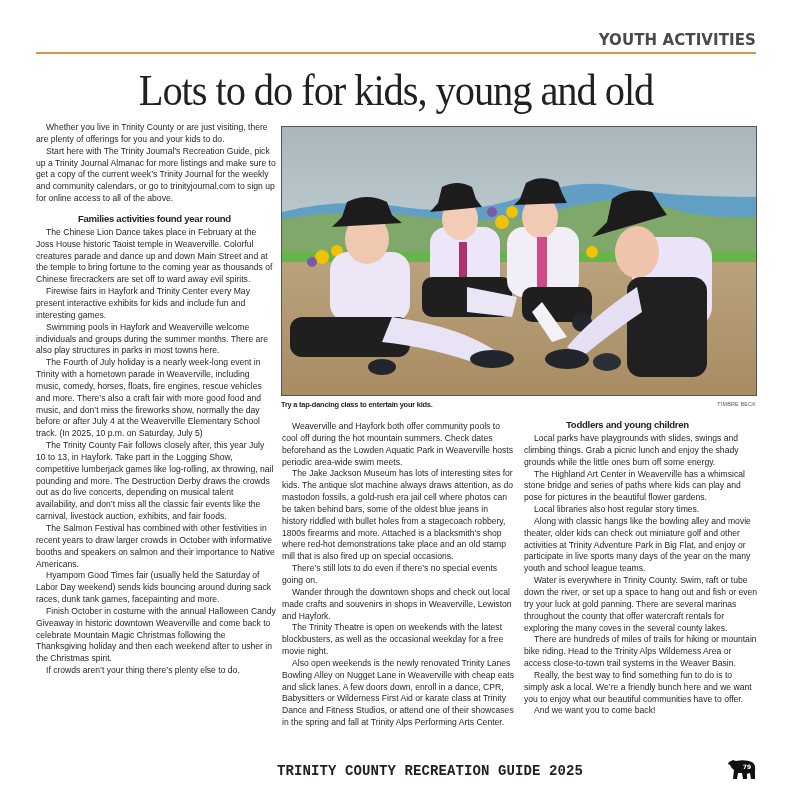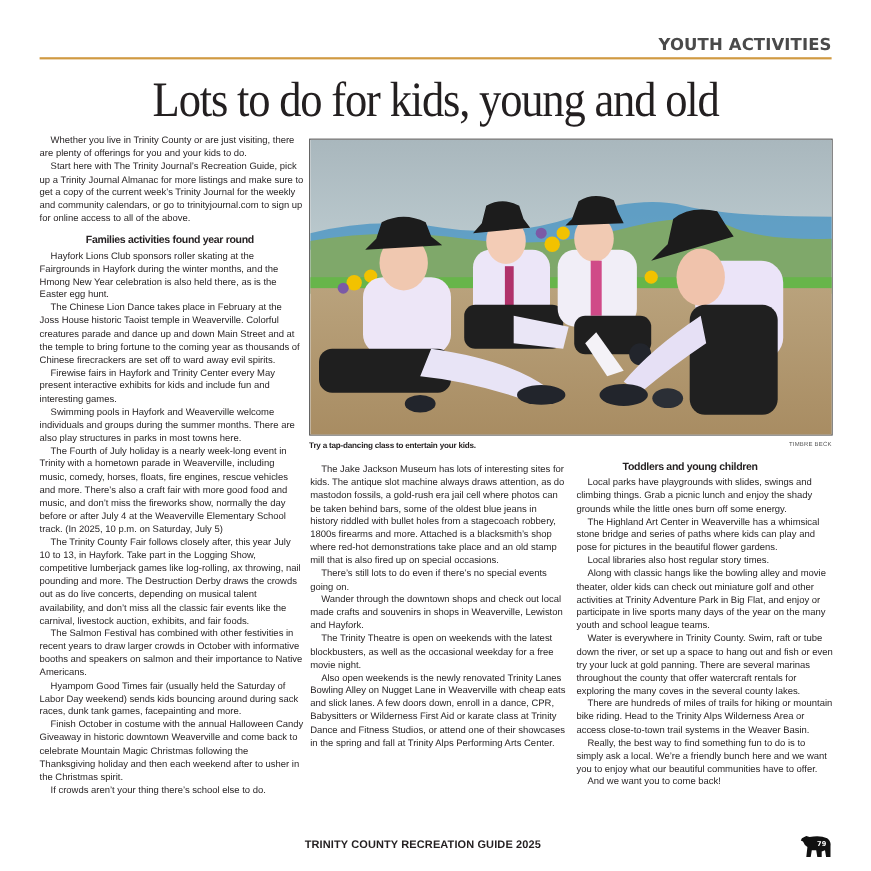--- a/index.html
+++ b/index.html
@@ -10,44 +10,43 @@
   .col { position: absolute; font-size: 8.6px; line-height: 11.85px; color: #231f20; }
   .col p { margin: 0; text-indent: 10px; }
   .col h3 { margin: 7px 0 2px 0; font-family: "Liberation Sans", sans-serif; font-weight: bold; font-size: 9.6px; line-height: 13px; letter-spacing: -0.3px; padding-left: 42px; }
   .col1 { left: 36px; top: 122px; width: 240px; }
   .col2 { left: 282px; top: 421px; width: 233px; }
   .col3 { left: 524px; top: 418px; width: 234px; }
   .col3 h3:first-child { margin-top: 0; }
   .photo { position: absolute; left: 281px; top: 126px; width: 476px; height: 270px; border: 1px solid #555; overflow: hidden; box-sizing: border-box; }
   .caption { position: absolute; left: 281px; top: 400px; font-weight: bold; font-size: 7.4px; letter-spacing: -0.2px; color: #231f20; }
   .credit { position: absolute; right: 36px; top: 401px; font-size: 5.4px; color: #555; letter-spacing: 0.2px; }
-  .footer { position: absolute; left: 277px; top: 763px; font-family: Liberation Sans, sans-serif; font-weight: bold; font-size: 10px; color: #231f20; letter-spacing: 0.1px; }
+  .footer { position: absolute; left: 277px; top: 763px; font-family: Liberation Mono, monospace; font-weight: bold; font-size: 14px; color: #231f20; letter-spacing: 0.1px; }
   .bear { position: absolute; left: 727px; top: 758px; width: 30px; height: 22px; }
 </style>
 </head>
 <body>
 
 <div class="section-label">YOUTH ACTIVITIES</div>
 <div class="rule"></div>
 <div class="headline">Lots to do for kids, young and old</div>
 
 <div class="col col1">
   <p>Whether you live in Trinity County or are just visiting, there are plenty of offerings for you and your kids to do.</p>
   <p>Start here with The Trinity Journal’s Recreation Guide, pick up a Trinity Journal Almanac for more listings and make sure to get a copy of the current week’s Trinity Journal for the weekly and community calendars, or go to trinityjournal.com to sign up for online access to all of the above.</p>
   <h3>Families activities found year round</h3>
-  <p>Hayfork Lions Club sponsors roller skating at the Fairgrounds in Hayfork during the winter months, and the Hmong New Year celebration is also held there, as is the Easter egg hunt.</p>
   <p>The Chinese Lion Dance takes place in February at the Joss House historic Taoist temple in Weaverville. Colorful creatures parade and dance up and down Main Street and at the temple to bring fortune to the coming year as thousands of Chinese firecrackers are set off to ward away evil spirits.</p>
   <p>Firewise fairs in Hayfork and Trinity Center every May present interactive exhibits for kids and include fun and interesting games.</p>
   <p>Swimming pools in Hayfork and Weaverville welcome individuals and groups during the summer months. There are also play structures in parks in most towns here.</p>
   <p>The Fourth of July holiday is a nearly week-long event in Trinity with a hometown parade in Weaverville, including music, comedy, horses, floats, fire engines, rescue vehicles and more. There’s also a craft fair with more good food and music, and don’t miss the fireworks show, normally the day before or after July 4 at the Weaverville Elementary School track. (In 2025, 10 p.m. on Saturday, July 5)</p>
   <p>The Trinity County Fair follows closely after, this year July 10 to 13, in Hayfork. Take part in the Logging Show, competitive lumberjack games like log-rolling, ax throwing, nail pounding and more. The Destruction Derby draws the crowds out as do live concerts, depending on musical talent availability, and don’t miss all the classic fair events like the carnival, livestock auction, exhibits, and fair foods.</p>
   <p>The Salmon Festival has combined with other festivities in recent years to draw larger crowds in October with informative booths and speakers on salmon and their importance to Native Americans.</p>
   <p>Hyampom Good Times fair (usually held the Saturday of Labor Day weekend) sends kids bouncing around during sack races, dunk tank games, facepainting and more.</p>
   <p>Finish October in costume with the annual Halloween Candy Giveaway in historic downtown Weaverville and come back to celebrate Mountain Magic Christmas following the Thanksgiving holiday and then each weekend after to usher in the Christmas spirit.</p>
-  <p>If crowds aren’t your thing there’s school else to do.</p>
+  <p>If crowds aren’t your thing there’s plenty else to do.</p>
 </div>
 
 <div class="photo">
   <svg width="476" height="270" viewBox="0 0 476 270" xmlns="http://www.w3.org/2000/svg">
     <defs>
       <linearGradient id="curtain" x1="0" y1="0" x2="0" y2="1">
         <stop offset="0" stop-color="#a9b7bd"></stop>
         <stop offset="1" stop-color="#c3d2d6"></stop>
       </linearGradient>
       <linearGradient id="floor" x1="0" y1="0" x2="0" y2="1">
@@ -108,20 +107,21 @@
       <path d="M355 160 Q310 190 285 220 L300 230 Q330 205 360 185 Z" fill="#e6e0f5"></path>
       <ellipse cx="285" cy="232" rx="22" ry="10" fill="#22252c"></ellipse>
       <ellipse cx="325" cy="235" rx="14" ry="9" fill="#2b2f36"></ellipse>
     </g>
   </svg>
 </div>
 <div class="caption">Try a tap-dancing class to entertain your kids.</div>
 <div class="credit">TIMBRE BECK</div>
 
 <div class="col col2">
+  <p>Weaverville and Hayfork both offer community pools to cool off during the hot mountain summers. Check dates beforehand as the Lowden Aquatic Park in Weaverville hosts periodic area-wide swim meets.</p>
   <p>The Jake Jackson Museum has lots of interesting sites for kids. The antique slot machine always draws attention, as do mastodon fossils, a gold-rush era jail cell where photos can be taken behind bars, some of the oldest blue jeans in history riddled with bullet holes from a stagecoach robbery, 1800s firearms and more. Attached is a blacksmith’s shop where red-hot demonstrations take place and an old stamp mill that is also fired up on special occasions.</p>
   <p>There’s still lots to do even if there’s no special events going on.</p>
   <p>Wander through the downtown shops and check out local made crafts and souvenirs in shops in Weaverville, Lewiston and Hayfork.</p>
   <p>The Trinity Theatre is open on weekends with the latest blockbusters, as well as the occasional weekday for a free movie night.</p>
   <p>Also open weekends is the newly renovated Trinity Lanes Bowling Alley on Nugget Lane in Weaverville with cheap eats and slick lanes. A few doors down, enroll in a dance, CPR, Babysitters or Wilderness First Aid or karate class at Trinity Dance and Fitness Studios, or attend one of their showcases in the spring and fall at Trinity Alps Performing Arts Center.</p>
 </div>
 
 <div class="col col3">
   <h3>Toddlers and young children</h3>
   <p>Local parks have playgrounds with slides, swings and climbing things. Grab a picnic lunch and enjoy the shady grounds while the little ones burn off some energy.</p>

